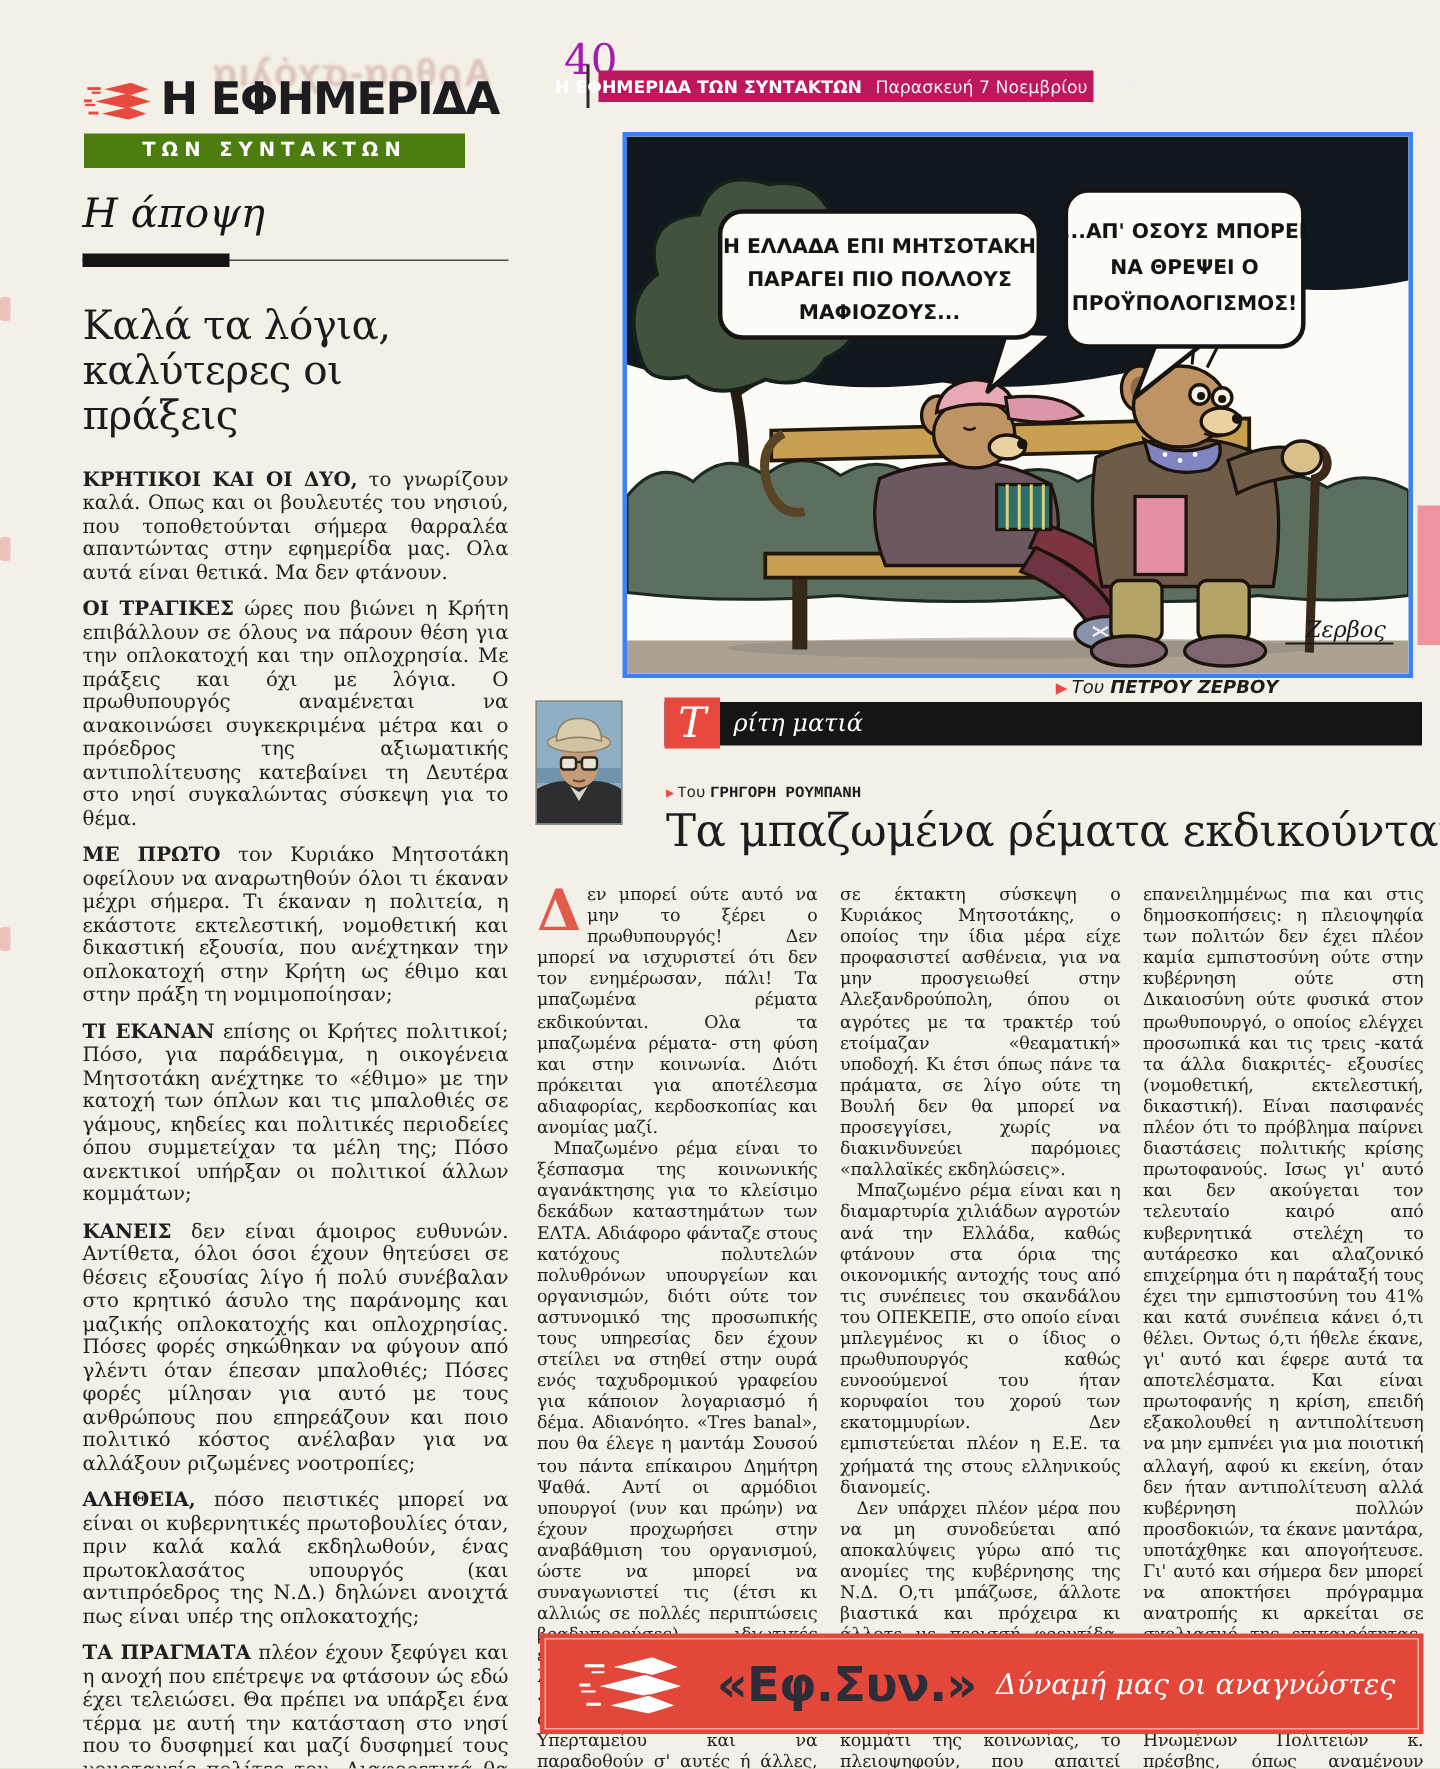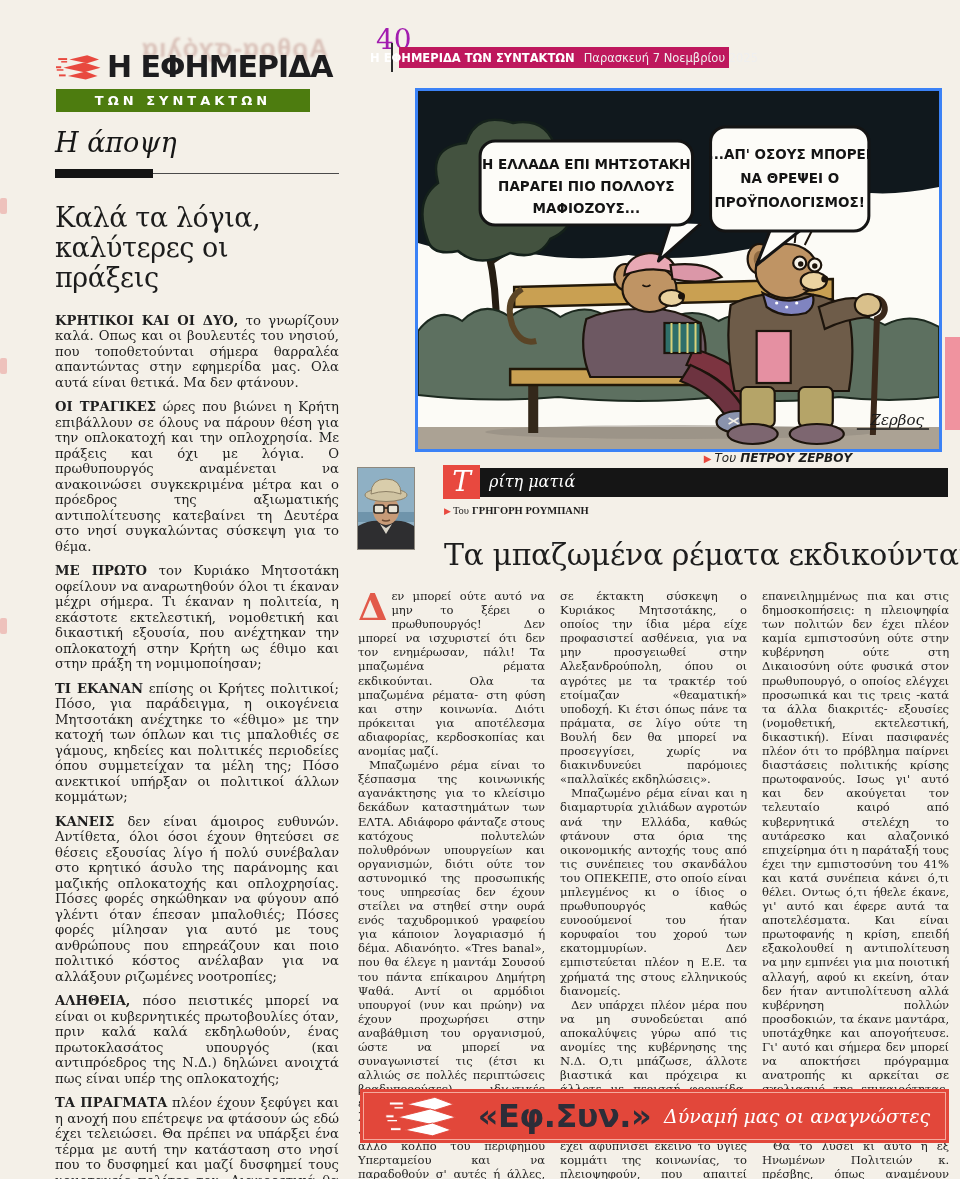--- a/index.html
+++ b/index.html
@@ -76,40 +76,40 @@
   }
   .te-rest {
     position:absolute; left:489px; top:468px; height:29px; line-height:28px;
     color:#fff; font-style:italic; font-size:16px; white-space:nowrap;
   }
   .te-initial-box {
     position:absolute; left:443px; top:465px; width:37px; height:34px; background:#e8493f;
     color:#fff; font-style:italic; font-size:28px; text-align:center; line-height:33px; z-index:2;
   }
   .te-byline {
-    position:absolute; left:444px; top:505px; font-family:Liberation Serif, serif;
+    position:absolute; left:444px; top:523px; font-family:Liberation Mono, monospace;
     font-size:10.5px; color:#1d1d1d; white-space:nowrap;
   }
   .te-byline .tri { font-size:9px; margin-right:2px; }
   .te-byline b { margin-left:3px; }
 
   
   .main-title { position:absolute; left:444px; top:537px; width:505px; font-size:30px; letter-spacing:-0.4px; color:#1d1d1d; white-space:nowrap; }
   .cols { position:absolute; left:358px; top:589px; width:592px; display:flex; gap:15px; }
   .col { width:187px; font-size:11.6px; line-height:14.1px; text-align:justify; letter-spacing:-0.1px; color:#222; }
   .col p { margin:0; text-indent:11px; }
   .col p.no-indent { text-indent:0; }
   .dropcap {
     float:left; font-weight:bold; font-size:38px; line-height:31px;
     color:#e25a4a; padding:2px 4px 0 0;
   }
 
   
   .footer-banner {
-    position:absolute; left:360px; top:1089px; width:589px; height:54px;
+    position:absolute; left:360px; top:1089px; width:589px; height:67px;
     background:#e2473a; display:flex; align-items:center; justify-content:center; gap:13px;
   }
   .footer-banner::after { content:""; position:absolute; inset:3px; border:1px solid rgba(255,224,210,.65); pointer-events:none; }
   .fb-pens { width:86px; height:42px; }
   .fb-brand { font-family:"DejaVu Sans", sans-serif; font-weight:bold; font-size:32px; color:#2c2d38; letter-spacing:-0.5px; white-space:nowrap; }
   .fb-slogan { font-style:italic; font-size:19px; color:#ffffff; white-space:nowrap; }
 </style>
 </head>
 <body>
 

